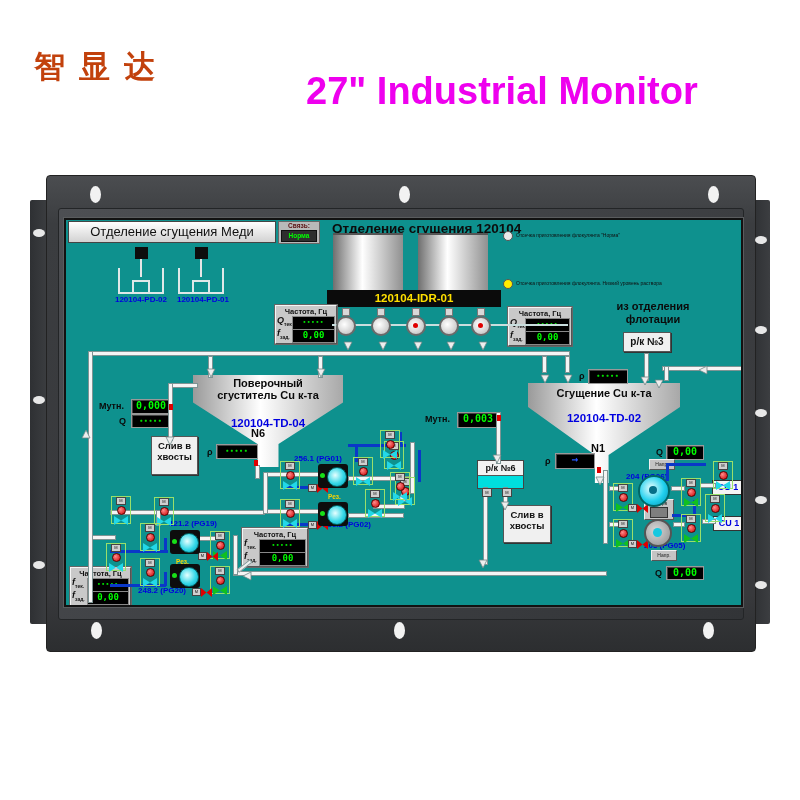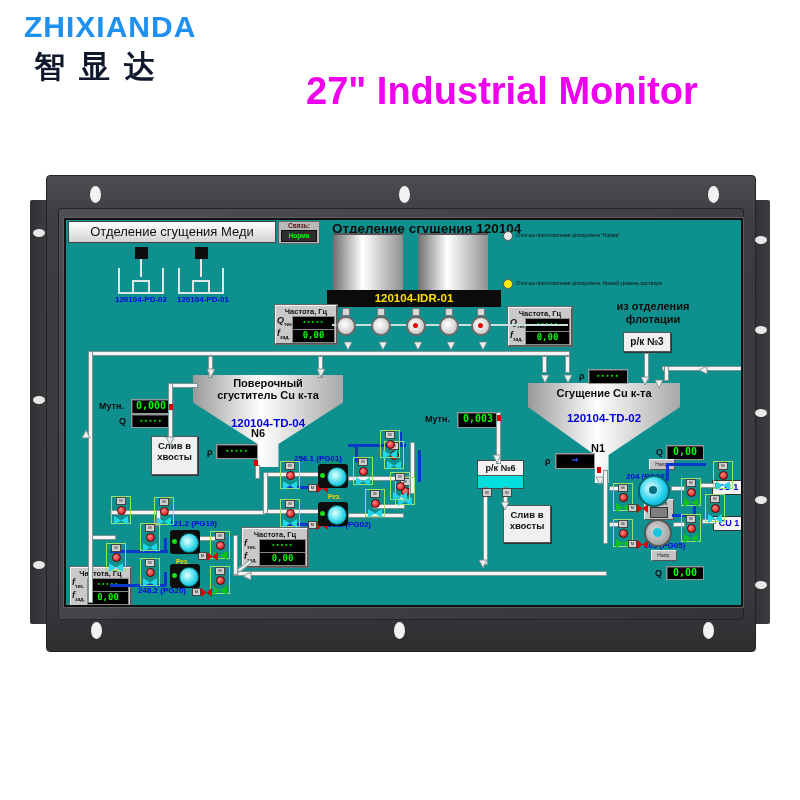--- a/index.html
+++ b/index.html
@@ -2,21 +2,21 @@
 <html><head>
 <meta charset="utf-8">
 <style>
   html,body{margin:0;padding:0;background:#fff;}
   .shot{position:relative;width:800px;height:800px;background:#ffffff;overflow:hidden;
         font-family:"Liberation Sans",sans-serif;}
   .abs{position:absolute;}
 
   
   .brand{position:absolute;left:24px;top:10px;font-size:30px;font-weight:bold;color:#1E90F0;letter-spacing:1px;}
-  .brand-cn{position:absolute;left:34px;top:46px;font-size:31px;font-weight:bold;color:#0f172a;
+  .brand-cn{position:absolute;left:34px;top:46px;font-size:31px;font-weight:bold;color:#c2410c;
             letter-spacing:14px;font-family:Liberation Sans, sans-serif;}
   .prod-title{position:absolute;left:306px;top:70px;width:480px;font-size:38px;font-weight:bold;color:#EE00EE;white-space:nowrap;}
 
   
   .wing{position:absolute;width:18px;height:424px;background:linear-gradient(90deg,#2e3033,#3c3e41);border-radius:2px;}
   .mon-body{position:absolute;left:46px;top:175px;width:708px;height:475px;border-radius:4px;
             background:linear-gradient(180deg,#4b4d50,#3b3d40 10%,#38393c 88%,#2c2e30);border:1px solid #222;}
   .bezel{position:absolute;left:58px;top:208px;width:684px;height:410px;border-radius:3px;
          background:linear-gradient(135deg,#4d4f53,#323437);border:1px solid #232527;}
 
@@ -80,21 +80,20 @@
   .pd-i{position:absolute;width:14px;height:10px;border:2px solid #dfe8e8;}
 
   .rk6-top{height:14px;background:#f2f2f2;font-size:9px;font-weight:bold;text-align:center;line-height:14px;color:#111;}
   .rk6-bot{height:12px;background:#00dede;border-top:1px solid #555;}
 </style>
 </head>
 <body>
 
 <div class="shot">
 
-  <div class="brand">ZHIXIANDA</div>
   <div class="brand-cn">智显达</div>
   <div class="prod-title">27" Industrial Monitor</div>
 
   <div class="wing" style="left:30px;top:200px;"></div>
   <div class="wing" style="left:752px;top:200px;"></div>
   <div class="mon-body">
     <div class="bezel" style="left:11px;top:32px;"></div>
   </div>
 
   <div class="screen" id="scada">

